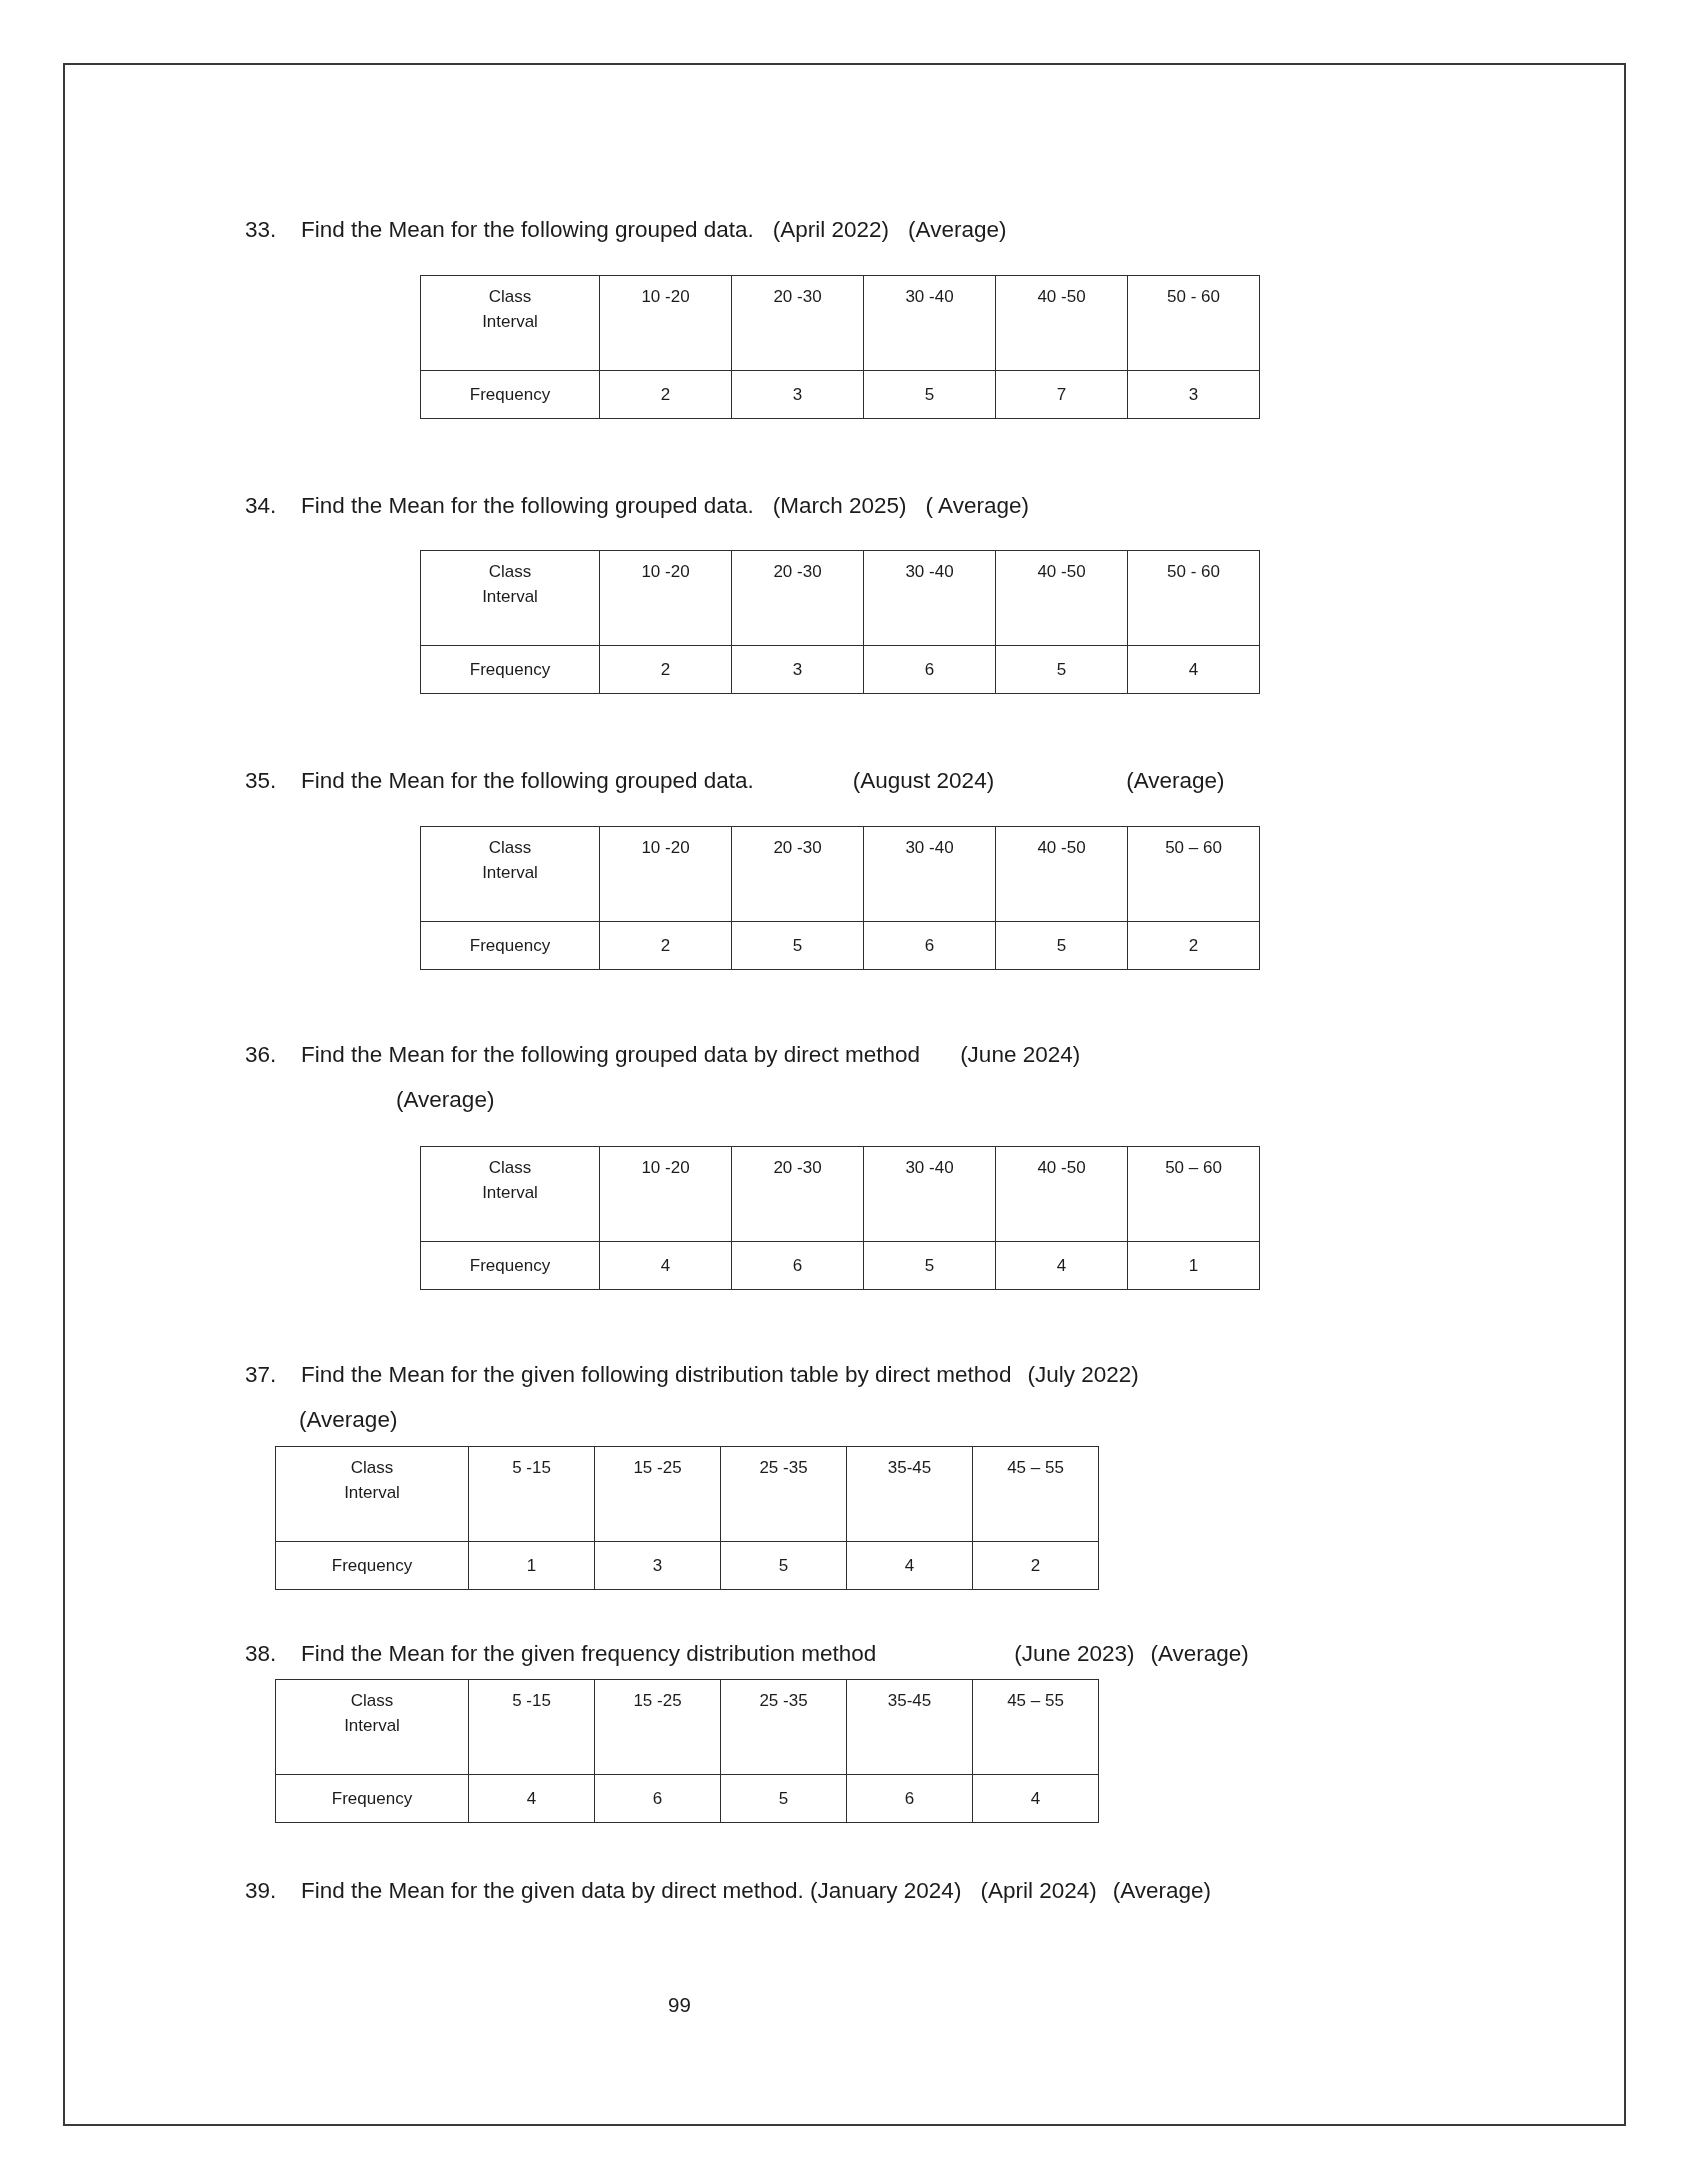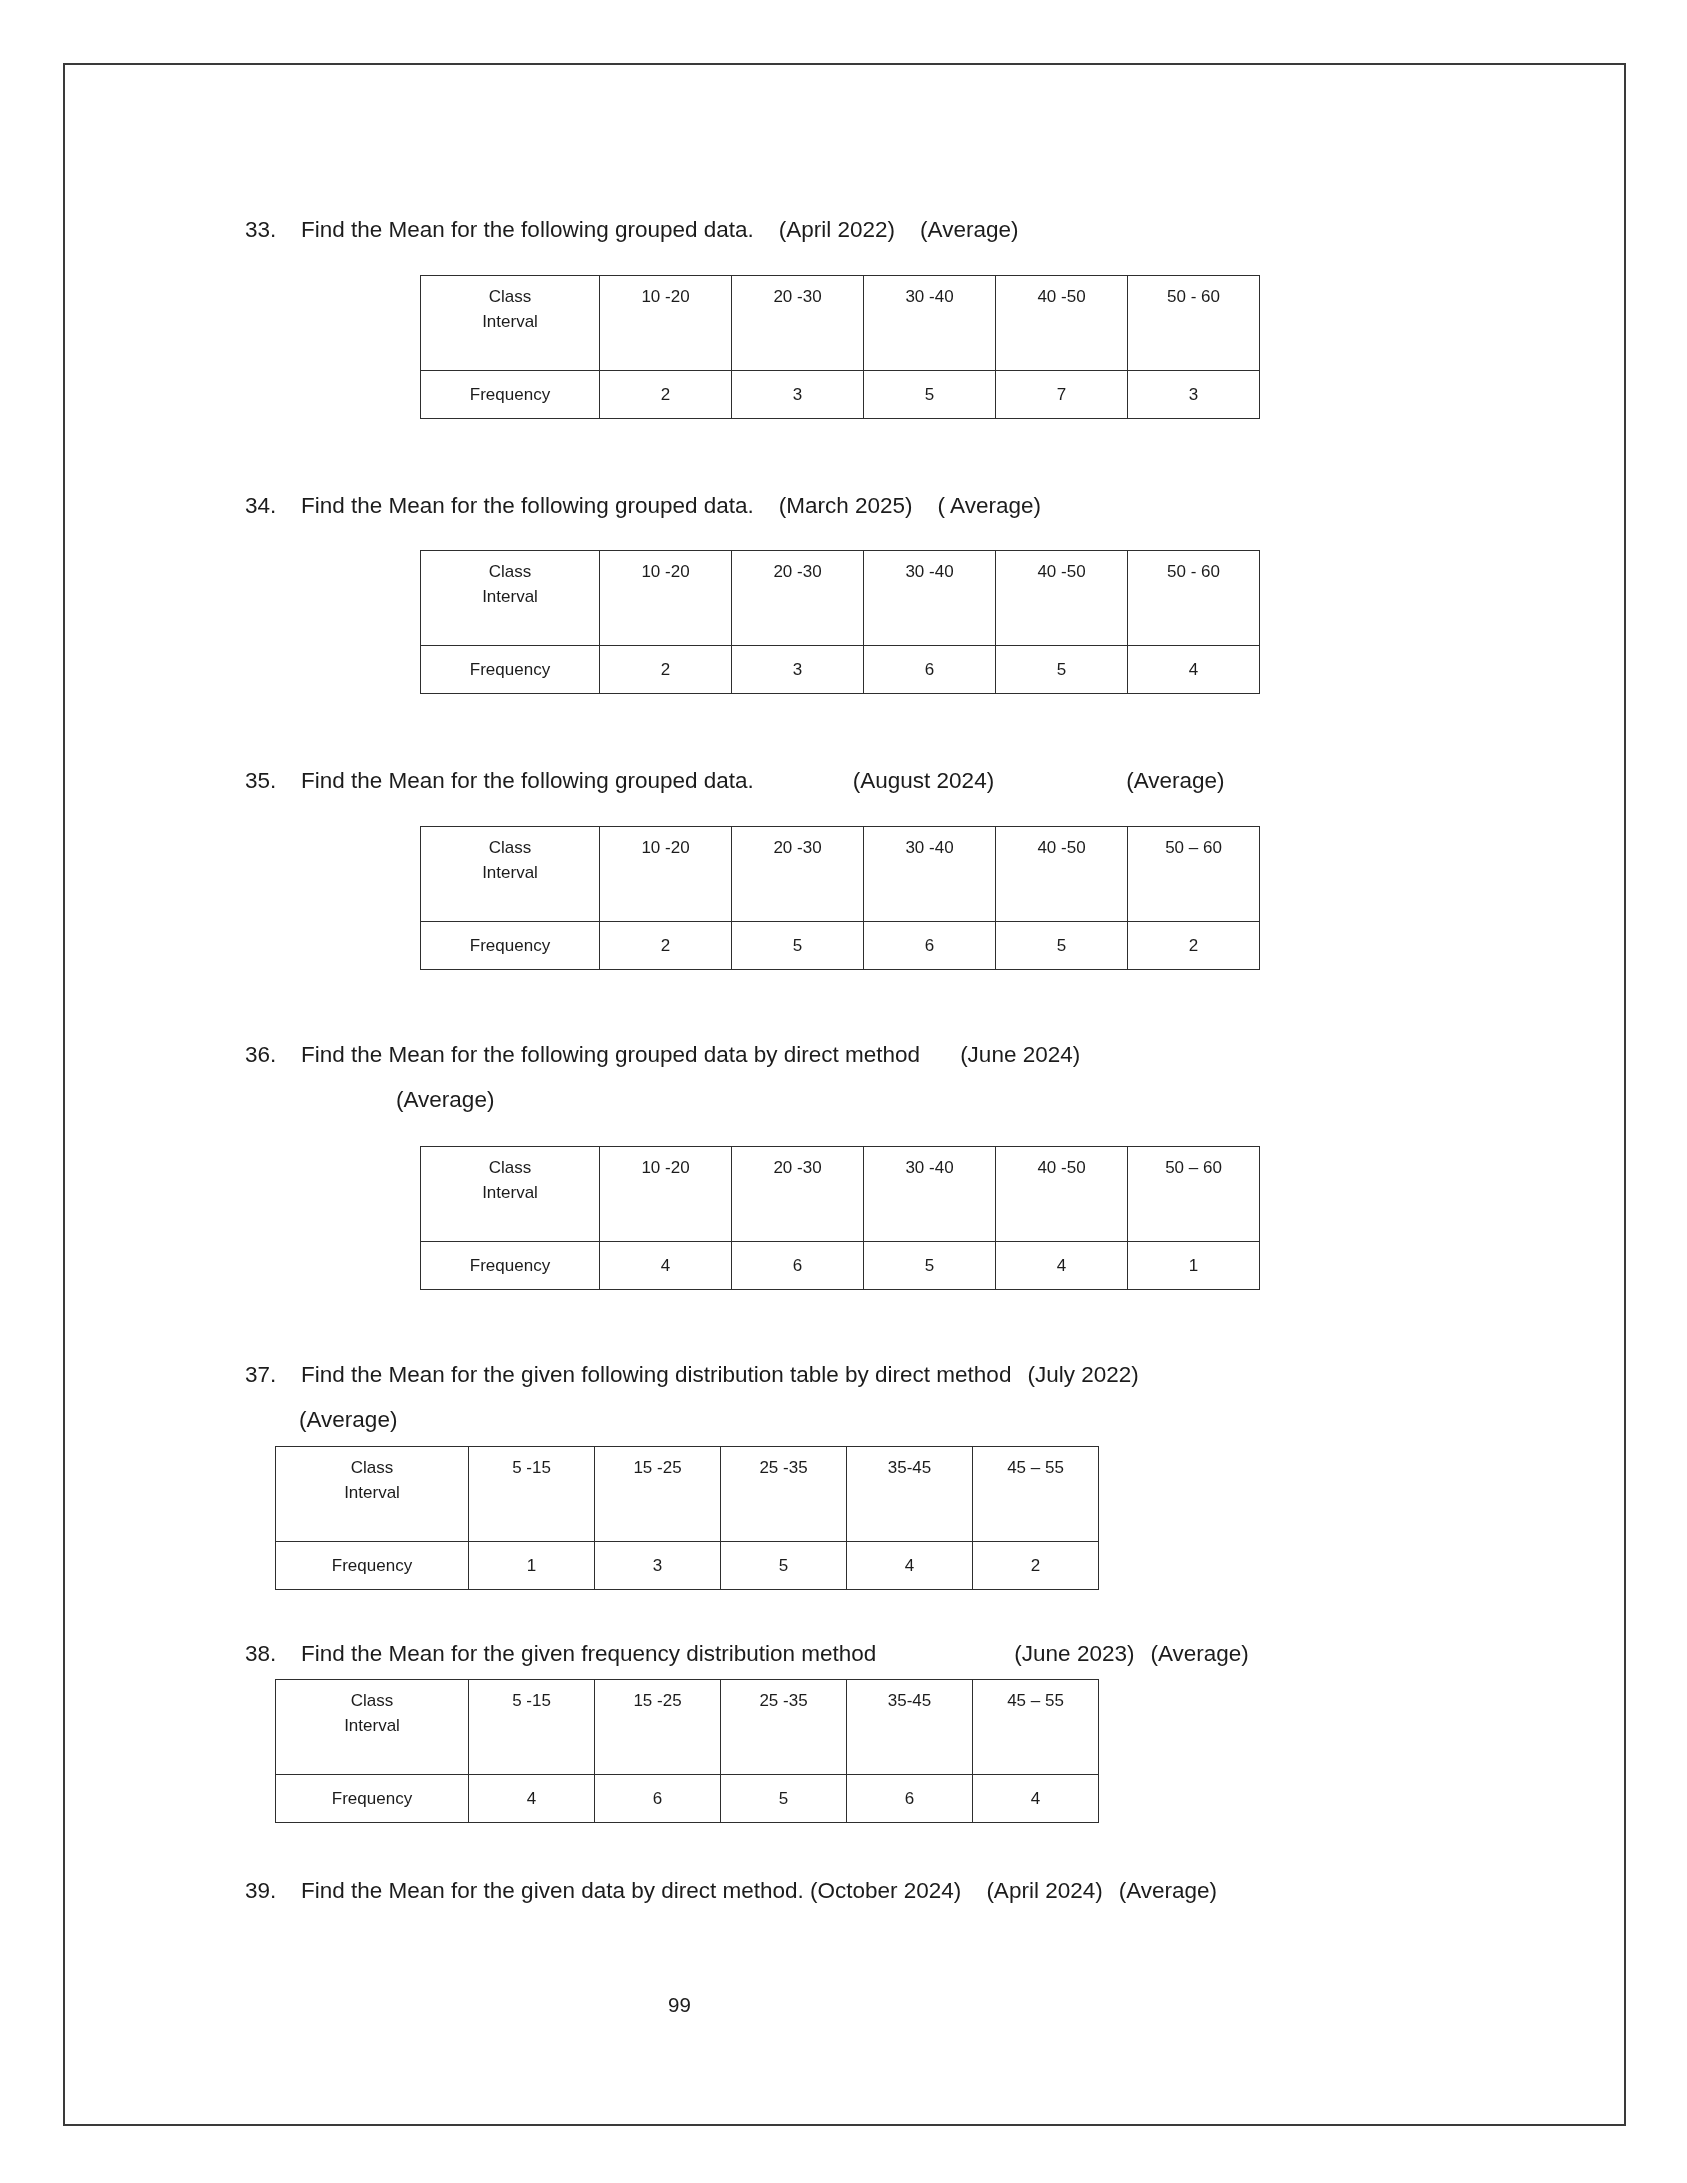--- a/index.html
+++ b/index.html
@@ -21,21 +21,21 @@
   .question {
     left: 245px;
     display: flex;
     align-items: flex-end;
     font-size: 22.5px;
     line-height: 1.35;
     white-space: nowrap;
   }
   .qnum { width: 56px; flex: 0 0 56px; }
   .qtext { }
-  .tag { margin-left: 25px; }
+  .tag { margin-left: 19px; }
   .gap-sm  { margin-left: 16px; }
   .gap-md  { margin-left: 99px; }
   .gap-lg  { margin-left: 132px; }
   .gap-xl  { margin-left: 138px; }
   .gap-xs  { margin-left: 40px; }
   .second-line {
     font-size: 22.5px;
     line-height: 1.35;
   }
   table.freq-table {
@@ -263,19 +263,19 @@
       <td class="val-col">5</td>
       <td class="val-col">6</td>
       <td class="val-col">4</td>
     </tr>
   </tbody>
     </table>
 </div>
 
 <div class="block question" style="top:1876px">
   <span class="qnum">39.</span>
-  <span class="qtext">Find the Mean for the given data by direct method. (October 2024)</span>
+  <span class="qtext">Find the Mean for the given data by direct method. (January 2024)</span>
   <span class="tag">(April 2024)</span>
   <span class="tag gap-sm">(Average)</span>
 </div>
 
 <div class="page-number">99</div>
 
 
 </body></html>

